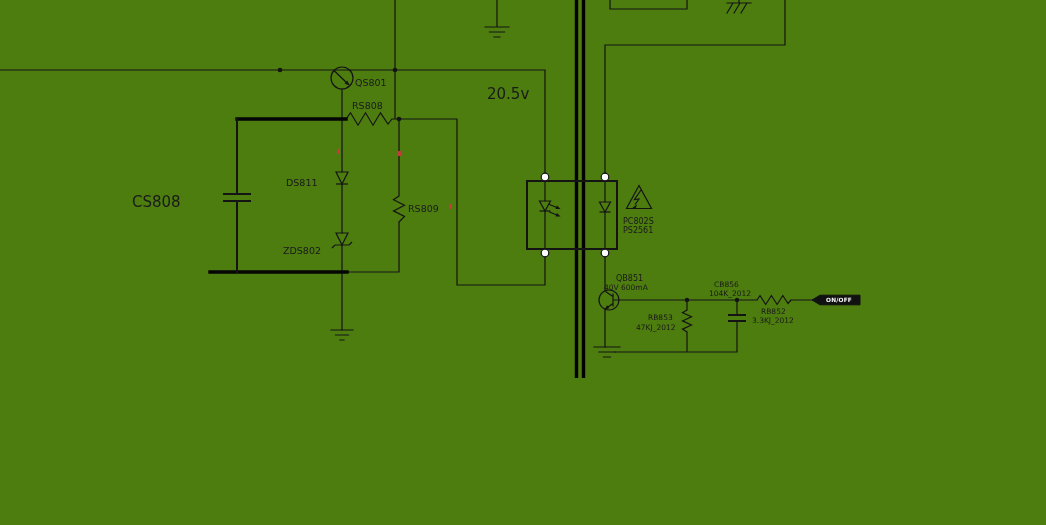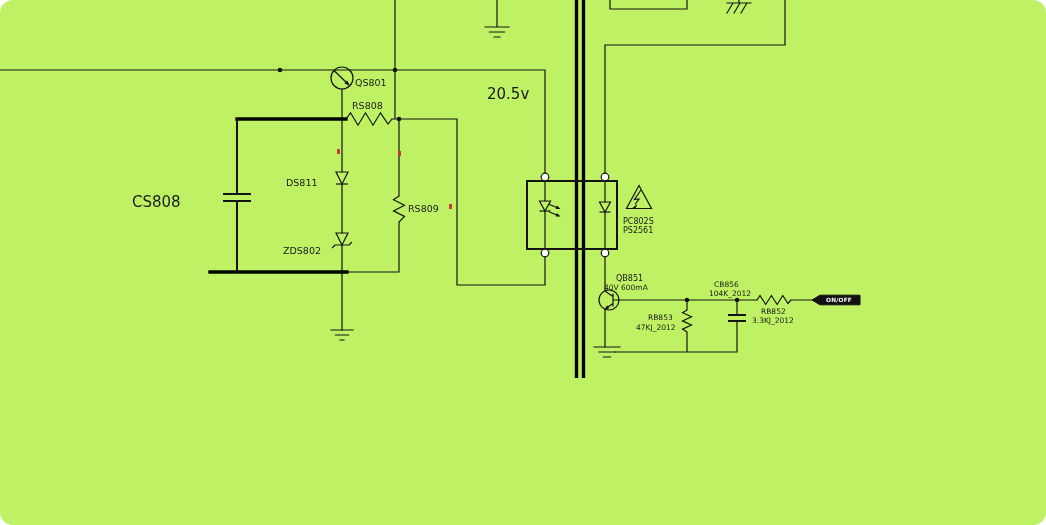--- a/index.html
+++ b/index.html
@@ -1,16 +1,16 @@
 <!DOCTYPE html>
 <html><head>
 <meta charset="utf-8">
 <style>
   html,body{margin:0;padding:0;background:#ffffff;}
-  .stage{position:relative;width:1046px;height:525px;background:#bef264;overflow:hidden;border-radius:13px;}
+  .stage{position:relative;width:1046px;height:525px;background:#4d7c0f;overflow:hidden;}
   svg{display:block;}
   text{font-family:"DejaVu Sans","Liberation Sans",sans-serif;fill:#1a1a1a;}
   .w{stroke:#141414;stroke-width:1.2;fill:none;stroke-linecap:square;}
   .w2{stroke:#141414;stroke-width:2;fill:none;stroke-linecap:square;}
   .thick{stroke:#050505;stroke-width:3.4;fill:none;stroke-linecap:square;}
   .barrier{stroke:#000000;stroke-width:3.4;fill:none;}
   .sym{stroke:#141414;stroke-width:1.2;fill:none;stroke-linejoin:miter;}
   .dot{fill:#141414;stroke:none;}
   .pin{fill:#ffffff;stroke:#141414;stroke-width:1.2;}
   .fillb{fill:#141414;stroke:none;}

